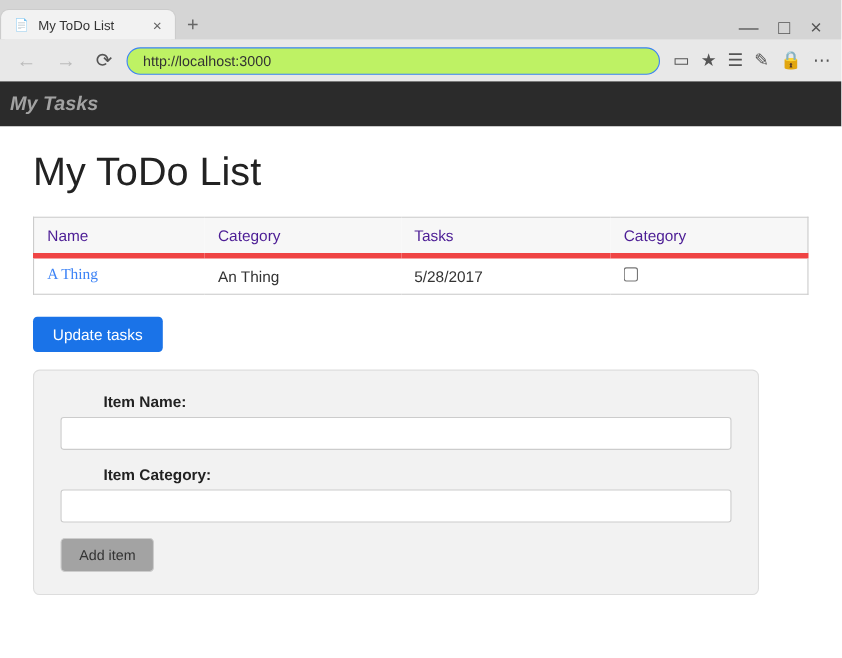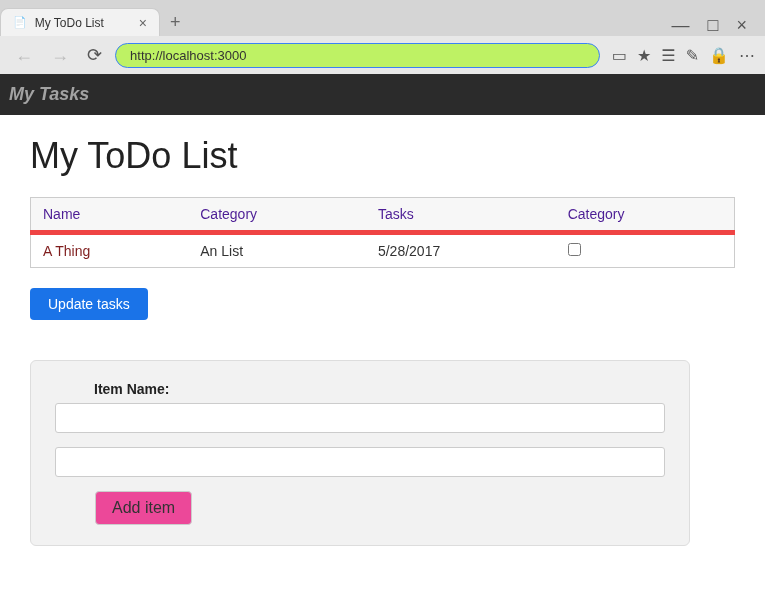--- a/index.html
+++ b/index.html
@@ -51,49 +51,49 @@
     }
     .todo-table th {
       background: #f7f7f7; text-align: left;
       padding: 8px 12px; font-size: 14px; font-weight: normal;
       color: #4c1d95; border-bottom: 5px solid #ef4444;
     }
     .todo-table td {
       padding: 8px 12px; font-size: 14px;
       border-bottom: 1px solid #eee; color: #333;
     }
-    .todo-table td:first-child { color: #7f1d1d; }
+    .todo-table td:first-child { color: #3b82f6; font-family: Liberation Serif, serif; }
     .todo-table td:last-child { }
     .todo-table tbody tr:last-child td { border-bottom: none; }
 
     
     .update-btn {
       background: #1a73e8; color: #fff;
       border: none; border-radius: 4px;
       padding: 8px 18px; font-size: 14px; cursor: pointer;
-      margin-bottom: 40px;
+      margin-bottom: 16px;
     }
 
     
     .add-item-form {
       background: #f2f2f2; border: 1px solid #ddd;
       border-radius: 6px; padding: 20px 24px;
       max-width: 660px;
     }
     .form-label { font-size: 14px; font-weight: bold; color: #222; margin-bottom: 6px; display: block; padding-left: 39px; }
     .form-input {
       width: 100%; padding: 6px 10px;
       border: 1px solid #ccc; border-radius: 3px;
       font-size: 14px; background: #fff;
       margin-bottom: 14px;
     }
     .add-item-btn {
-      background: #ec4899; color: #333;
+      background: #a3a3a3; color: #333;
       border: 1px solid #ccc; border-radius: 4px;
-      padding: 7px 16px; font-size: 16px; cursor: pointer; margin-left: 40px;
+      padding: 7px 16px; font-size: 13px; cursor: pointer;
     }
 
     .tab-row { display: flex; align-items: center; }
   </style>
 </head>
 <body>
 
 <div class="browser-chrome">
   <div class="tab-bar">
     <div class="tab-row" style="flex:1; display:flex; align-items:flex-end;">
@@ -140,34 +140,35 @@
       <tr>
         <th>Name</th>
         <th>Category</th>
         <th>Tasks</th>
         <th>Category</th>
       </tr>
     </thead>
     <tbody>
       <tr>
         <td>A Thing</td>
-        <td>An List</td>
+        <td>An Thing</td>
         <td>5/28/2017</td>
         <td>
           <input type="checkbox" style="">
         </td>
       </tr>
     </tbody>
   </table>
 
   
   <button class="update-btn">Update tasks</button>
 
   
   <div class="add-item-form">
     <label class="form-label">Item Name:</label>
     <input class="form-input" type="text" style="">
 
+    <label class="form-label">Item Category:</label>
     <input class="form-input" type="text" style="">
 
     <button class="add-item-btn">Add item</button>
   </div>
 </div>
 
 </body></html>

